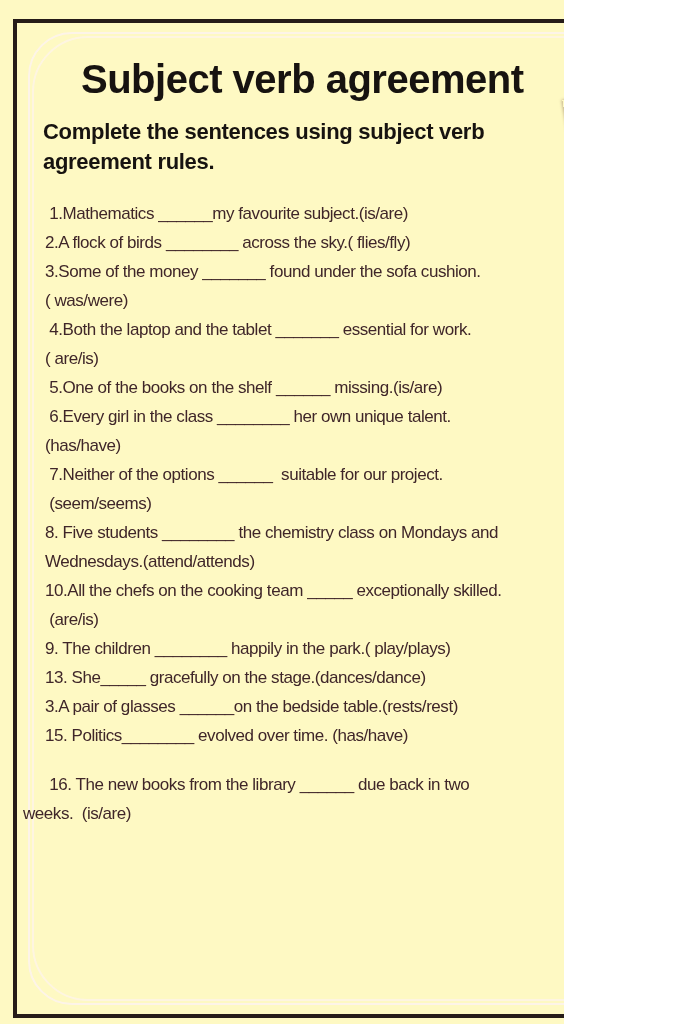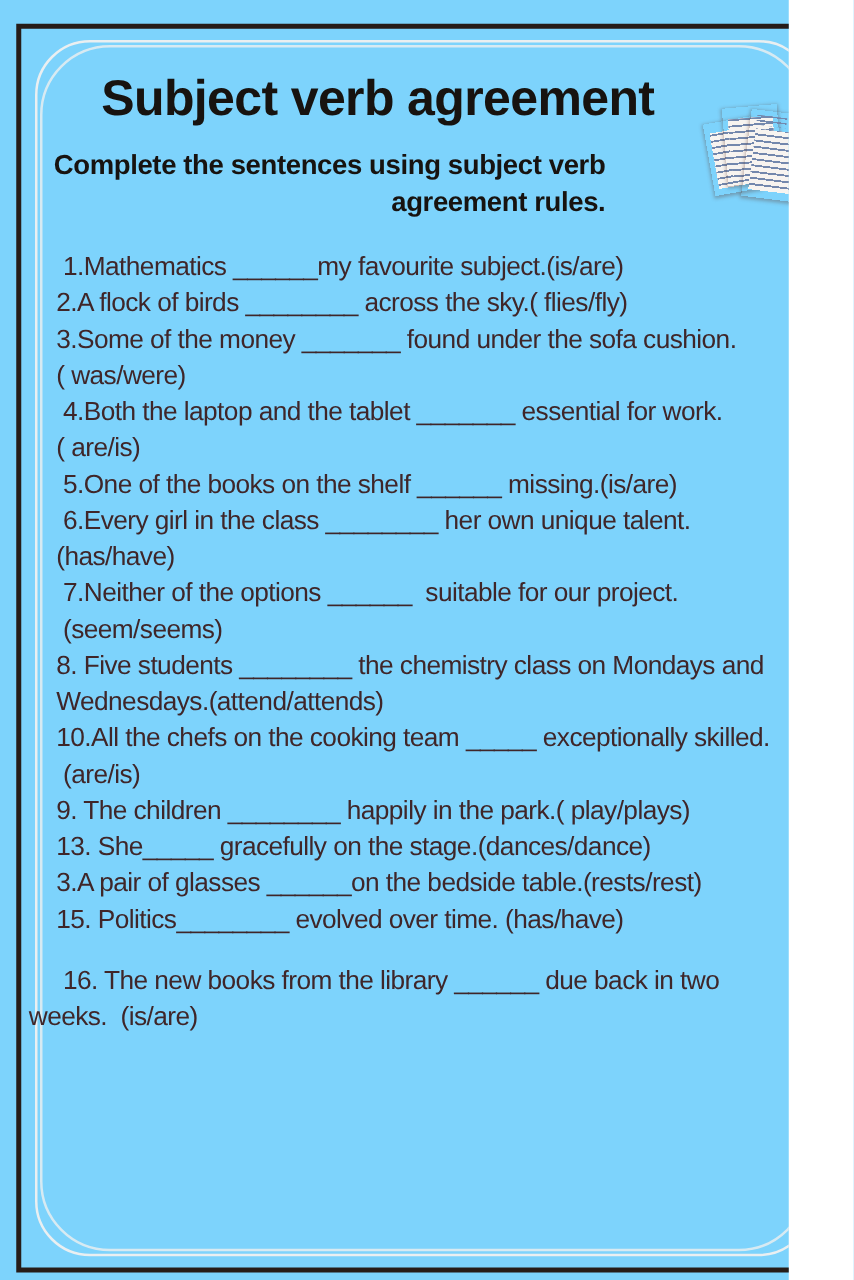--- a/index.html
+++ b/index.html
@@ -1,20 +1,20 @@
 <!DOCTYPE html>
 <html><head>
 <meta charset="utf-8">
 <style>
   html, body { margin: 0; padding: 0; }
   .canvas {
     position: relative;
-    width: 631px;
+    width: 564px;
     height: 1024px;
-    background: #7dd3fc;
+    background: #fef9c3;
     overflow: hidden;
     font-family: "Liberation Sans", sans-serif;
   }
   .frame {
     position: absolute;
     left: 13px; top: 19px;
     width: 653px; height: 999px;
     box-sizing: border-box;
     border: 4px solid #261c18;
   }
@@ -44,26 +44,25 @@
   }
   .instructions {
     position: absolute;
     left: 26px; top: 94px;
     font-size: 22px;
     font-weight: bold;
     line-height: 1.35;
     letter-spacing: -0.3px;
     color: #171310;
     white-space: pre-wrap;
-    text-align: right;
   }
   .worksheet {
     position: absolute;
     left: 28px; top: 176px; right: 8px;
-    font-size: 21px;
+    font-size: 17px;
     line-height: 29px;
     letter-spacing: -0.45px;
     color: #3f2629;
   }
   .item {
     white-space: pre-wrap;
     margin: 0;
   }
   .item.outdent {
     margin-left: -22px;

